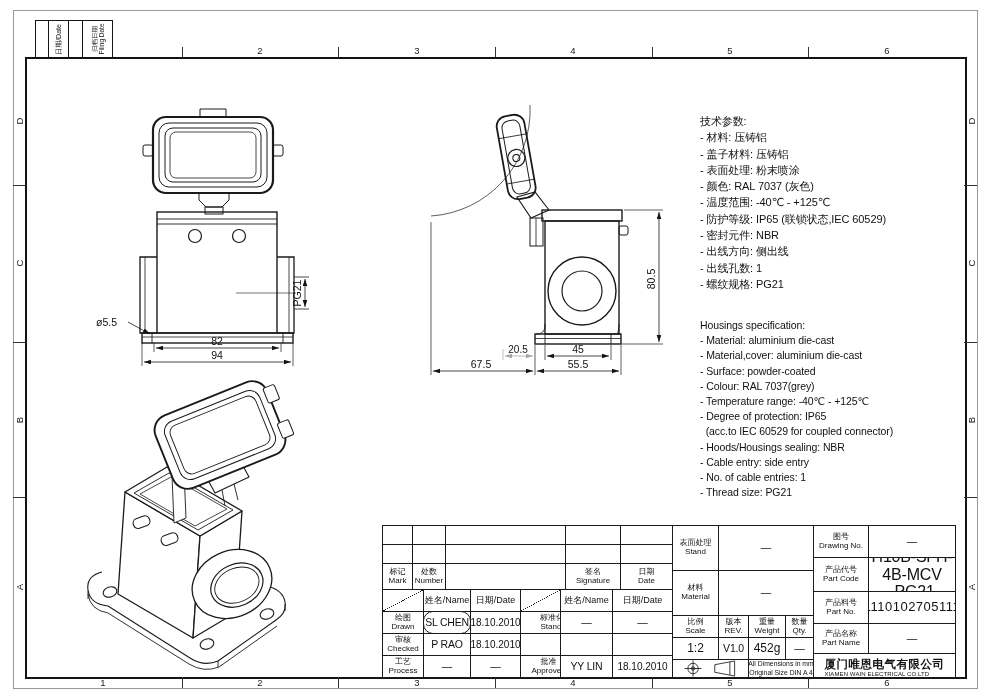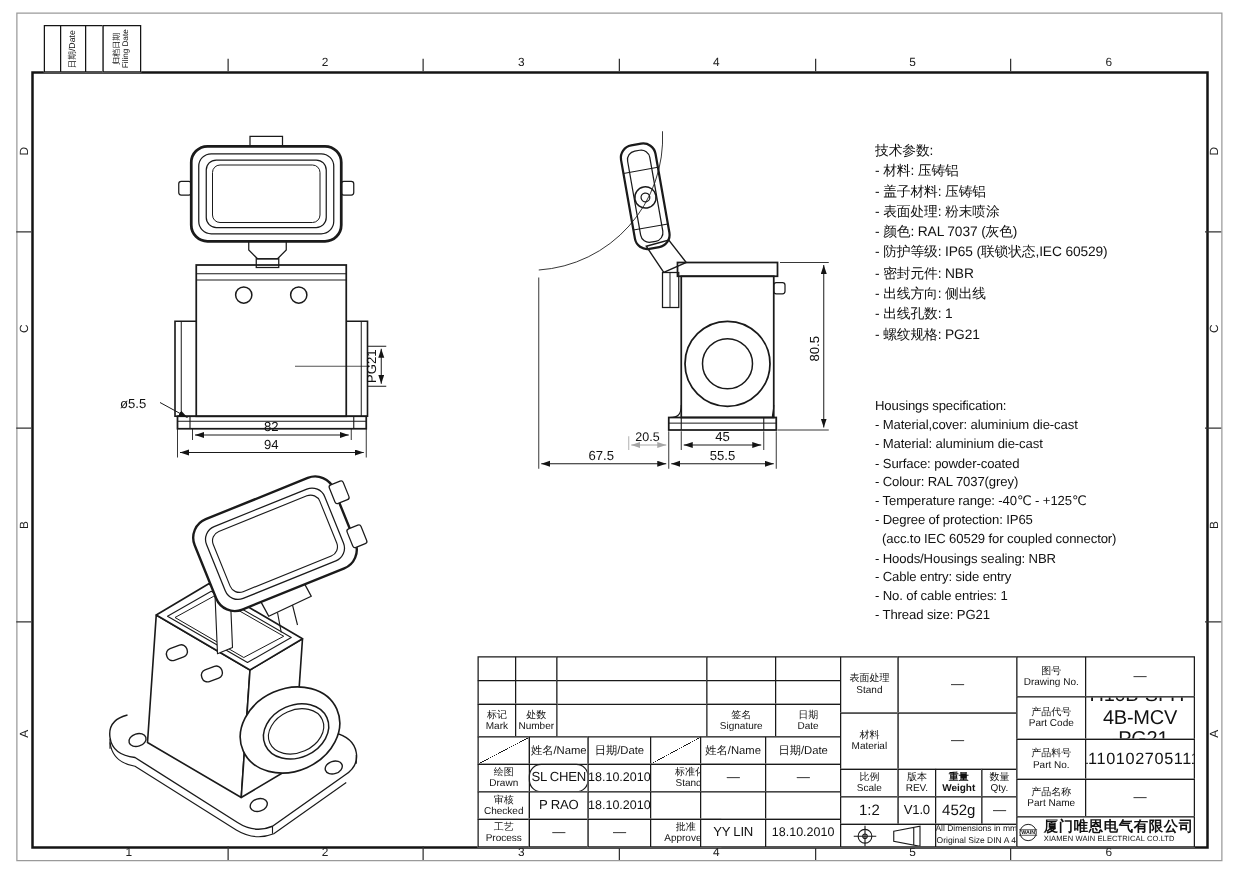--- a/index.html
+++ b/index.html
@@ -13,21 +13,21 @@
   .znum{position:absolute;width:30px;text-align:center;font-size:9.5px;line-height:11px;color:#222;}
   .zletter{position:absolute;width:16px;height:14px;display:flex;align-items:center;justify-content:center;font-size:9.5px;color:#222;transform:rotate(-90deg);}
   
   .stamp{position:absolute;border:1px solid #141414;background:#fff;box-sizing:border-box;display:flex;align-items:center;justify-content:center;overflow:hidden;}
   .vrot{transform:rotate(-90deg);white-space:nowrap;font-size:6.5px;line-height:7px;text-align:center;}
   
   .specline{font-size:10.5px;line-height:15.2px;letter-spacing:-0.1px;white-space:nowrap;}
   .speccn .specline{font-size:11px;line-height:16.3px;}
   
   .c{position:absolute;box-sizing:border-box;border:1px solid #1a1a1a;background:#fff;display:flex;flex-direction:column;align-items:center;justify-content:center;text-align:center;line-height:1.12;overflow:hidden;}
-  .c.hrow{flex-direction:row;}
+  .c.hrow{flex-direction:column;}
   .cn{font-size:8px;}
   .en{font-size:8px;}
   .hdr9{font-size:9px;}
   .val{font-size:10.5px;letter-spacing:-0.2px;white-space:nowrap;}
   .val-sm{font-size:10px;white-space:nowrap;}
   .val-lg{font-size:12px;}
   .code{font-size:16px;letter-spacing:-0.2px;}
   .num13{font-size:13px;letter-spacing:0.5px;}
   .note{font-size:6.8px;line-height:8.2px;text-align:center;white-space:nowrap;}
   .diag{background-image:linear-gradient(to bottom right,#fff 49.3%,#1a1a1a 49.3%,#1a1a1a 50.7%,#fff 50.7%);}
@@ -247,31 +247,32 @@
       </g>
     </g>
   </svg>
 
   <div class="abs speccn" style="left:700px;top:113px;">
     <div class="specline">技术参数:</div>
     <div class="specline">- 材料: 压铸铝</div>
     <div class="specline">- 盖子材料: 压铸铝</div>
     <div class="specline">- 表面处理: 粉末喷涂</div>
     <div class="specline">- 颜色: RAL 7037 (灰色)</div>
+    <div class="specline">- 温度范围: -40℃ - +125℃</div>
     <div class="specline">- 防护等级: IP65 (联锁状态,IEC 60529)</div>
     <div class="specline">- 密封元件: NBR</div>
     <div class="specline">- 出线方向: 侧出线</div>
     <div class="specline">- 出线孔数: 1</div>
     <div class="specline">- 螺纹规格: PG21</div>
   </div>
 
   <div class="abs" style="left:700px;top:318px;">
     <div class="specline">Housings specification:</div>
+    <div class="specline">- Material: aluminium die-cast</div>
     <div class="specline">- Material,cover: aluminium die-cast</div>
-    <div class="specline">- Material: aluminium die-cast</div>
     <div class="specline">- Surface: powder-coated</div>
     <div class="specline">- Colour: RAL 7037(grey)</div>
     <div class="specline">- Temperature range: -40℃ - +125℃</div>
     <div class="specline">- Degree of protection: IP65</div>
     <div class="specline">&nbsp;&nbsp;(acc.to IEC 60529 for coupled connector)</div>
     <div class="specline">- Hoods/Housings sealing: NBR</div>
     <div class="specline">- Cable entry: side entry</div>
     <div class="specline">- No. of cable entries: 1</div>
     <div class="specline">- Thread size: PG21</div>
   </div>
@@ -390,21 +391,21 @@
       <span class="val">—</span>
     </div>
   <div class="c" style="left:672px;top:615px;width:47px;height:23px;">
     <span class="cn">比例</span>
       <span class="en">Scale</span>
   </div>
   <div class="c" style="left:718px;top:615px;width:31px;height:23px;">
     <span class="cn">版本</span>
       <span class="en">REV.</span>
   </div>
-  <div class="c" style="left:748px;top:615px;width:38px;height:23px;font-weight:bold;">
+  <div class="c" style="left:748px;top:615px;width:38px;height:23px;">
     <span class="cn">重量</span>
       <span class="en">Weight</span>
   </div>
   <div class="c" style="left:785px;top:615px;width:29px;height:23px;">
     <span class="cn">数量</span>
       <span class="en">Qty.</span>
   </div>
   <div class="c" style="left:672px;top:637px;width:47px;height:23px;">
       <span class="val-lg">1:2</span>
     </div>

